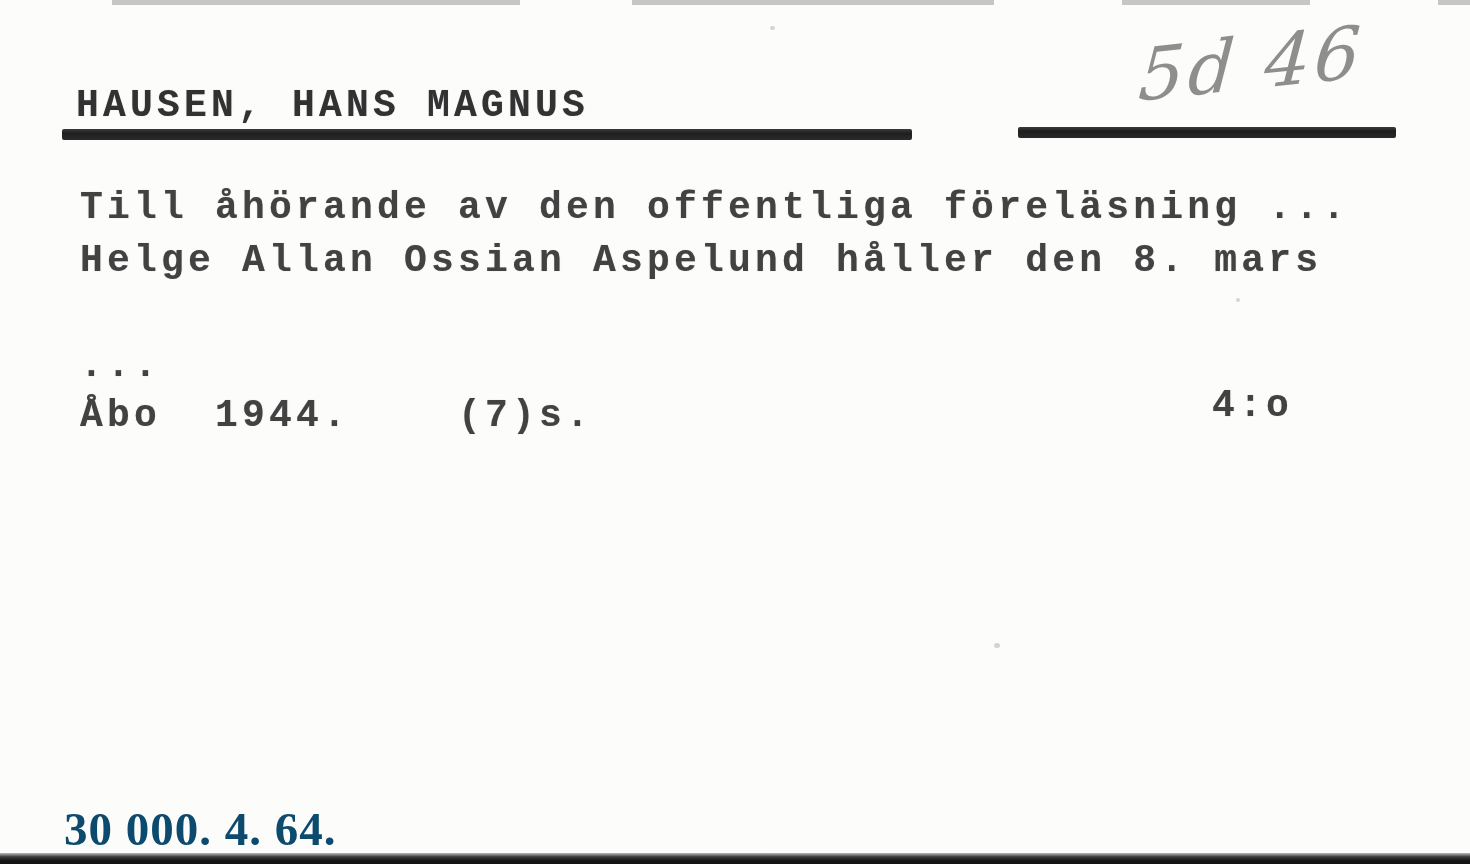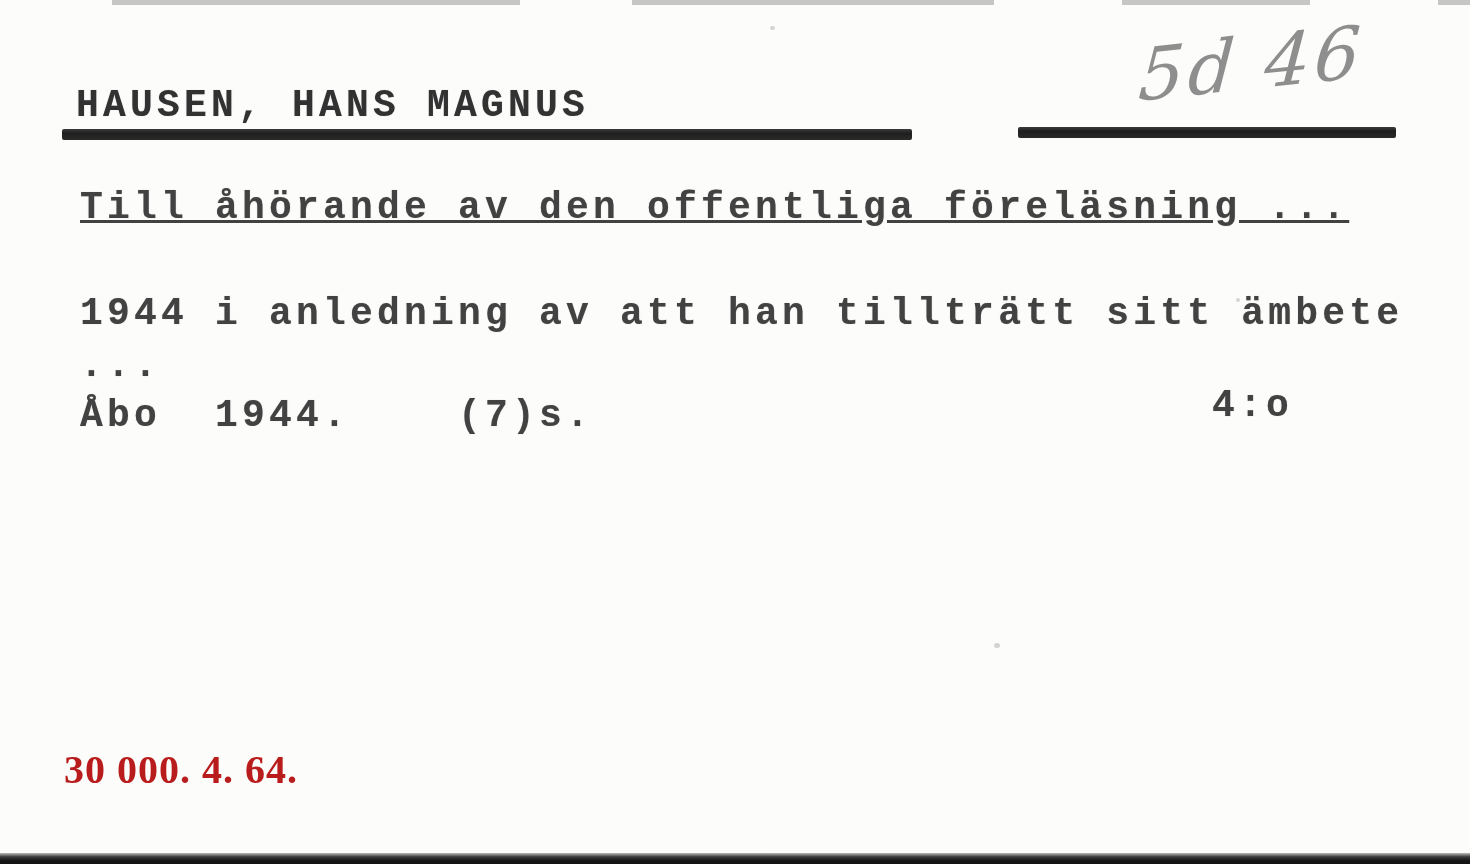--- a/index.html
+++ b/index.html
@@ -21,21 +21,21 @@
     position: absolute;
     font-weight: 700;
     font-size: 38px;
     letter-spacing: 4.2px;
     line-height: 44px;
     color: #424242;
     white-space: pre;
     text-shadow: 0 0 1px rgba(60,60,60,0.35);
   }
   .heading { left: 76px; top: 84px; color: #323232; }
-  .line-1 { left: 80px; top: 186px; text-decoration: underline; }
+  .line-1 { left: 80px; top: 186px; }
   .line-2 { left: 80px; top: 239px; }
   .line-3 { left: 80px; top: 292px; }
   .line-4 { left: 80px; top: 344px; }
   .line-5 { left: 80px; top: 394px; }
   .format-note { left: 1212px; top: 384px; }
 
   
   .rule {
     position: absolute;
     height: 11px;
@@ -57,26 +57,26 @@
     letter-spacing: 4px;
     transform: rotate(-6deg) skewX(-10deg);
     transform-origin: left bottom;
     white-space: pre;
   }
 
   
   .print-code {
     position: absolute;
     left: 64px;
-    top: 746px;
+    top: 802px;
     font-family: "Liberation Serif", "DejaVu Serif", serif;
     font-weight: 700;
-    font-size: 40px;
+    font-size: 47px;
     letter-spacing: 1px;
-    color: #b91c1c;
+    color: #0c4a6e;
     white-space: pre;
   }
 
   
   .artifact {
     position: absolute;
     top: 0;
     height: 5px;
     background: #999999;
     opacity: 0.55;
@@ -117,21 +117,21 @@
   <div class="artifact a3"></div>
   <div class="artifact a4"></div>
 
   <div class="tw heading">HAUSEN, HANS MAGNUS</div>
   <div class="rule rule-left"></div>
 
   <div class="shelfmark">5d 46</div>
   <div class="rule rule-right"></div>
 
   <div class="tw line-1">Till åhörande av den offentliga föreläsning ...</div>
-  <div class="tw line-3">1944 i anledning av att han tillträtt sitt ämbete</div>
+  <div class="tw line-2">Helge Allan Ossian Aspelund håller den 8. mars</div>
   <div class="tw line-4">...</div>
   <div class="tw line-5">Åbo  1944.    (7)s.</div>
   <div class="tw format-note">4:o</div>
 
   <div class="print-code">30 000. 4. 64.</div>
 
   <div class="speck s1"></div>
   <div class="speck s2"></div>
   <div class="speck s3"></div>
 

